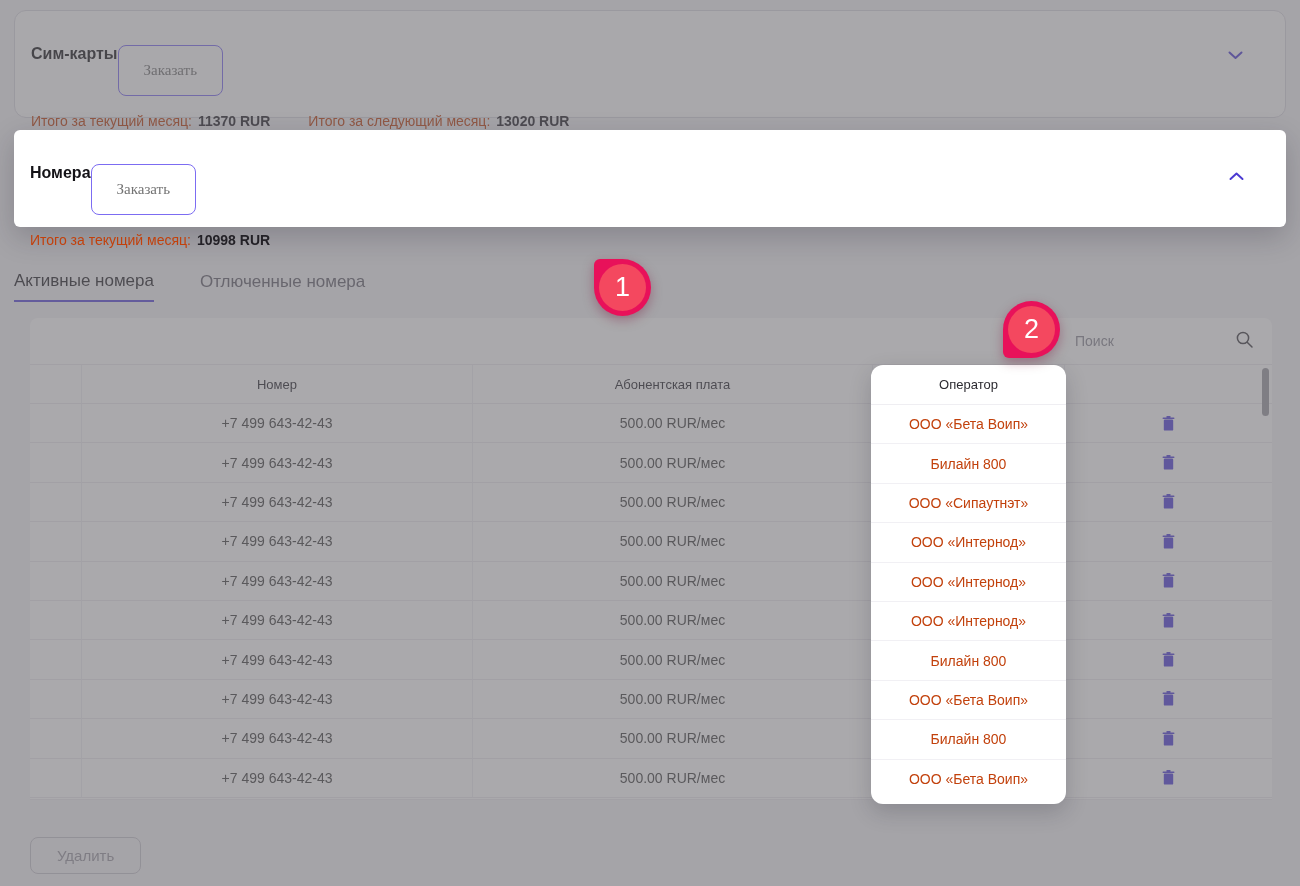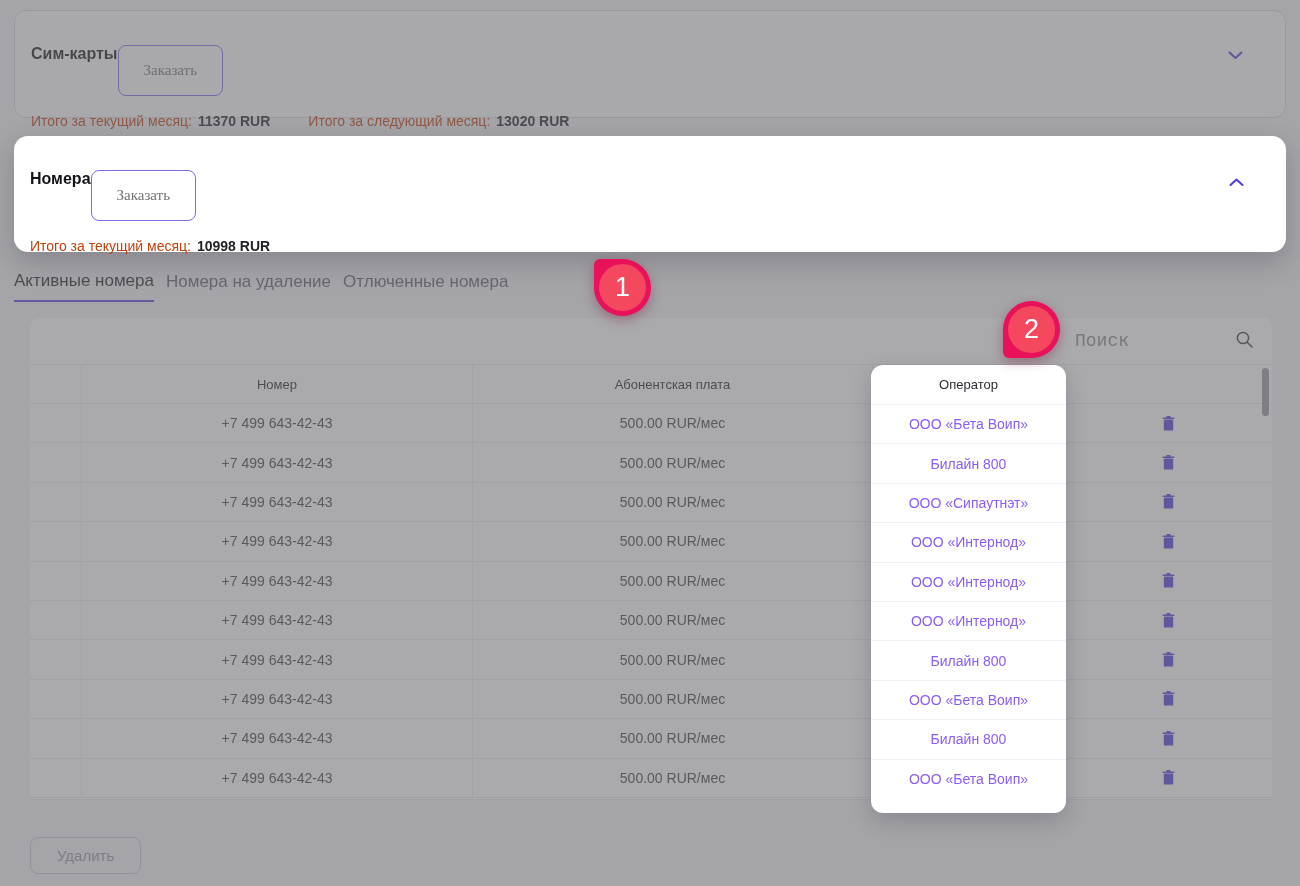--- a/index.html
+++ b/index.html
@@ -13,58 +13,58 @@
   }
   .page { position:absolute; inset:0; }
 
   
   .section-card {
     position:absolute; left:14px; width:1272px;
     background:#fcfcfd; border:1px solid #d9d8df; border-radius:12px;
   }
   .card-sim { top:10px; height:108px; z-index:1; }
   .card-numbers {
-    top:136px; height:116px; z-index:20;
-    background:#ffffff; border:none; border-radius:14px;
+    top:130px; height:97px; z-index:20;
+    background:#ffffff; border:none; border-radius:6px;
     box-shadow:0 10px 28px rgba(30,28,45,.22);
   }
   .card-head { display:flex; align-items:flex-start; padding:34px 16px 0 16px; }
   .card-title { font-size:16px; font-weight:700; color:#141317; }
   .btn-order {
     background:transparent; border:1px solid #7c6cf2; color:#737373;
     font-family:Liberation Serif, serif; font-size:15px; padding:16px 25px; border-radius:8px; cursor:pointer;
   }
   .card-totals { display:flex; gap:38px; padding:17px 16px 0 16px; font-size:14px; }
   .total-pair { display:flex; gap:6px; align-items:baseline; }
   .total-label { color:#c2410c; }
   .total-value { color:#232127; font-weight:700; }
   .chevron-btn {
     position:absolute; right:38px; top:32px; width:24px; height:24px;
     background:none; border:none; cursor:pointer; display:flex; align-items:center; justify-content:center;
   }
   .card-numbers .chevron-btn { top:34px; }
 
   
-  .tabs { position:absolute; left:14px; top:271px; display:flex; gap:12px; z-index:1; }
+  .tabs { position:absolute; left:14px; top:271px; display:flex; gap:46px; z-index:1; }
   .tab { font-size:17px; color:#63616c; padding-bottom:9px; cursor:pointer; background:none; border:none; font-family:inherit; }
   .tab.active { color:#201f24; border-bottom:2px solid #5a49d8; }
 
   
   .table-card {
     position:absolute; left:30px; top:318px; width:1242px; height:482px;
     background:#ffffff; border-radius:8px 8px 0 0; z-index:1;
     border-bottom:1px solid #ebeaef;
   }
   .toolbar {
     height:47px; display:flex; align-items:center; justify-content:flex-end;
     gap:10px; padding:0 18px; border-bottom:1px solid #ebeaef;
   }
   .search-input {
     border:none; outline:none; background:transparent; width:150px;
-    font-family:Liberation Mono, monospace; font-size:18px; color:#3c3b43;
+    font-family:Liberation Sans, sans-serif; font-size:14px; color:#3c3b43;
   }
   .search-input::placeholder { color:#8a8994; }
   .search-btn { background:none; border:none; cursor:pointer; display:flex; padding:0; }
 
   .tr { display:grid; grid-template-columns:52px 391px 400px 192px 1fr; }
   .th, .td {
     display:flex; align-items:center; justify-content:center; text-align:center;
     border-bottom:1px solid #ebeaef;
   }
   .th { height:39px; font-size:13px; color:#23222a; }
@@ -79,30 +79,30 @@
     position:absolute; left:30px; top:827px; z-index:1;
     background:transparent; border:1px solid #c6c5cc; color:#98969f;
     font-family:inherit; font-size:15px; padding:9px 26px; border-radius:8px;margin-top:10px;
   }
 
   
   .overlay { position:absolute; inset:0; background:rgba(108,107,112,.58); z-index:10; }
 
   .operator-spotlight {
     position:absolute; left:871px; top:365px; width:195px; z-index:20;
-    background:#ffffff; border-radius:12px; overflow:hidden; padding-bottom:14px;
+    background:#ffffff; border-radius:12px; overflow:hidden; padding-bottom:5px;
     box-shadow:0 8px 22px rgba(30,28,45,.20);
   }
   .op-header {
     height:40px; display:flex; align-items:center; justify-content:center;
     font-size:13px; color:#2c2b31; border-bottom:1px solid #efeef2;
   }
   .op-row {
     height:39.4px; display:flex; align-items:center; justify-content:center;
-    font-size:14px; color:#8b5cf6; border-bottom:1px solid #f1f0f4;
+    font-size:14px; color:#c2410c; border-bottom:1px solid #f1f0f4;
   }
   .op-row:last-child { border-bottom:none; }
 
   .tour-badge {
     position:absolute; width:57px; height:57px; z-index:30; cursor:pointer;
     box-shadow:0 4px 12px rgba(120,10,50,.35);
   }
   .badge-1 { left:594px; top:259px; border-radius:6px 50% 50% 50%; }
   .badge-2 { left:1003px; top:301px; border-radius:50% 50% 50% 6px; }
   .badge-inner {
@@ -155,21 +155,20 @@
       <span>
         <svg width="15" height="9" viewBox="0 0 15 9">
             <polyline points="1.5,7 7.5,1.5 13.5,7" fill="none" stroke="#4c3bd2" stroke-width="2" stroke-linecap="round" stroke-linejoin="round"></polyline>
           </svg>
       </span>
     </button>
   </section>
 
   <nav class="tabs">
     <button class="tab active">Активные номера</button>
-    <button class="tab">Номера на удаление</button>
     <button class="tab">Отлюченные номера</button>
   </nav>
 
   <div class="table-card">
     <div class="toolbar">
       <input class="search-input" type="text" placeholder="Поиск" style="">
       <button class="search-btn">
         <span>
           <svg width="19" height="19" viewBox="0 0 19 19">
               <circle cx="8" cy="8" r="5.6" fill="none" stroke="#3c3b40" stroke-width="1.5"></circle>

